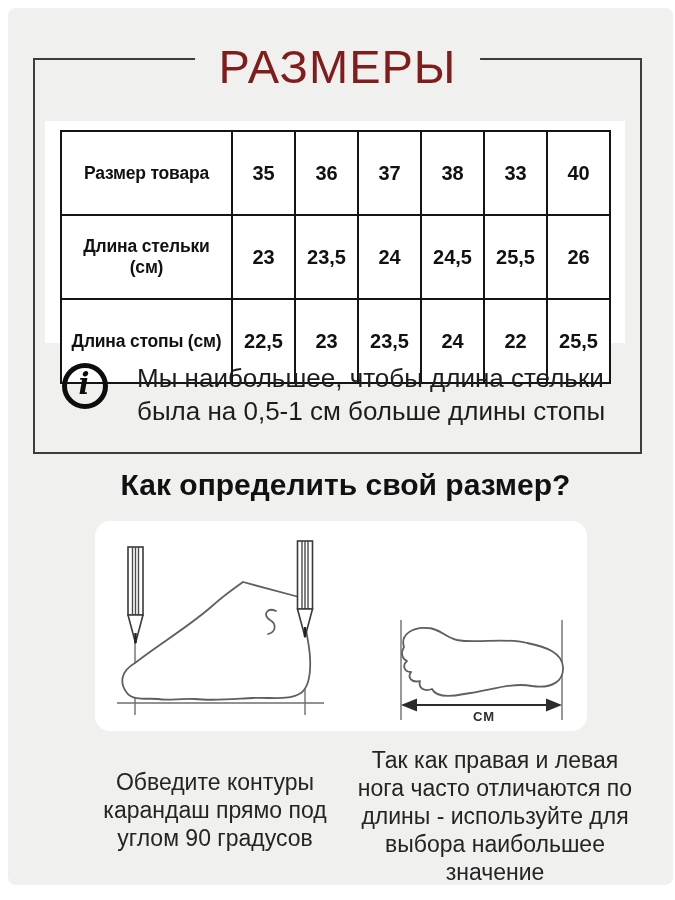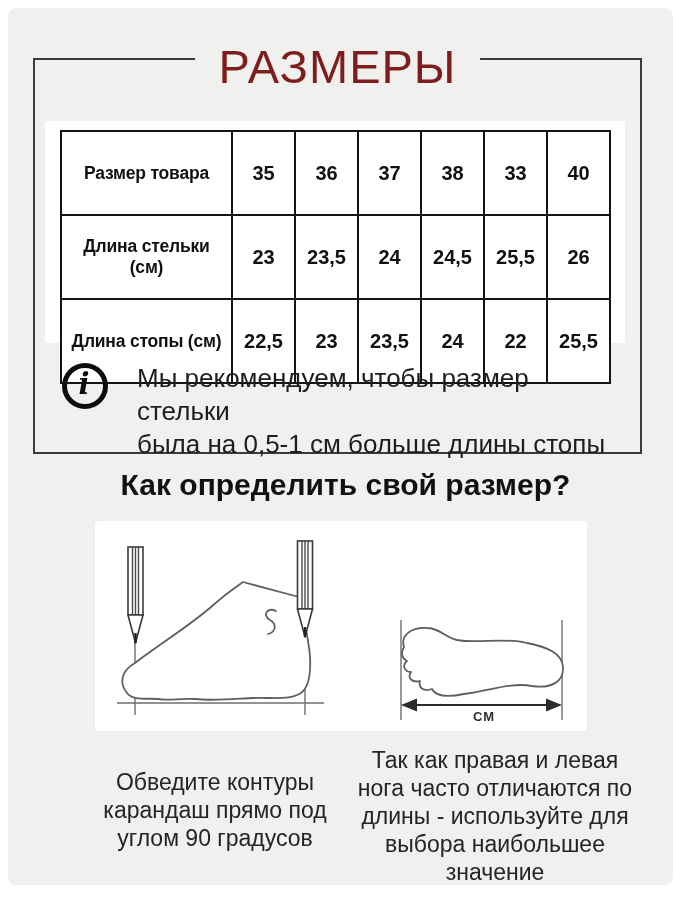--- a/index.html
+++ b/index.html
@@ -62,21 +62,21 @@
     font-size:26px;line-height:33px;color:#1d1d1d;
   }
 
   
   .howto-heading{
     position:absolute;left:0;top:468px;width:675px;
     text-align:center;font-size:30px;font-weight:bold;color:#111;padding-left:8px;
   }
   .measure-panel{
     position:absolute;left:95px;top:521px;width:492px;height:210px;
-    background:#ffffff;border-radius:4px;
+    background:#ffffff;border-radius:15px;
   }
   .illus-left{position:absolute;left:18px;top:14px;}
   .illus-right{position:absolute;left:297px;top:96px;}
   svg text.cm{
     font-family:"Liberation Sans",sans-serif;font-weight:bold;
     font-size:13px;fill:#2c2c2c;letter-spacing:1px;
   }
 
   .caption{position:absolute;text-align:center;color:#242424;font-size:23px;line-height:28px;}
   .caption-left{left:70px;top:752px;width:290px;margin-top:16px;}
@@ -123,21 +123,21 @@
           <td class="val">25,5</td>
         </tr>
       </tbody>
     </table>
 
     <div class="info-row">
       <div class="info-icon">
           <span>i</span>
         </div>
       <div class="info-text">
-        <div>Мы рекомендуем, чтобы размер стельки</div>
+        <div>Мы наибольшее, чтобы длина стельки</div>
         <div>была на 0,5-1 см больше длины стопы</div>
       </div>
     </div>
   </div>
 
   <div class="howto-heading">Как определить свой размер?</div>
 
   <div class="measure-panel">
 
     <svg class="illus-left" width="215" height="185" viewBox="0 0 215 185">

